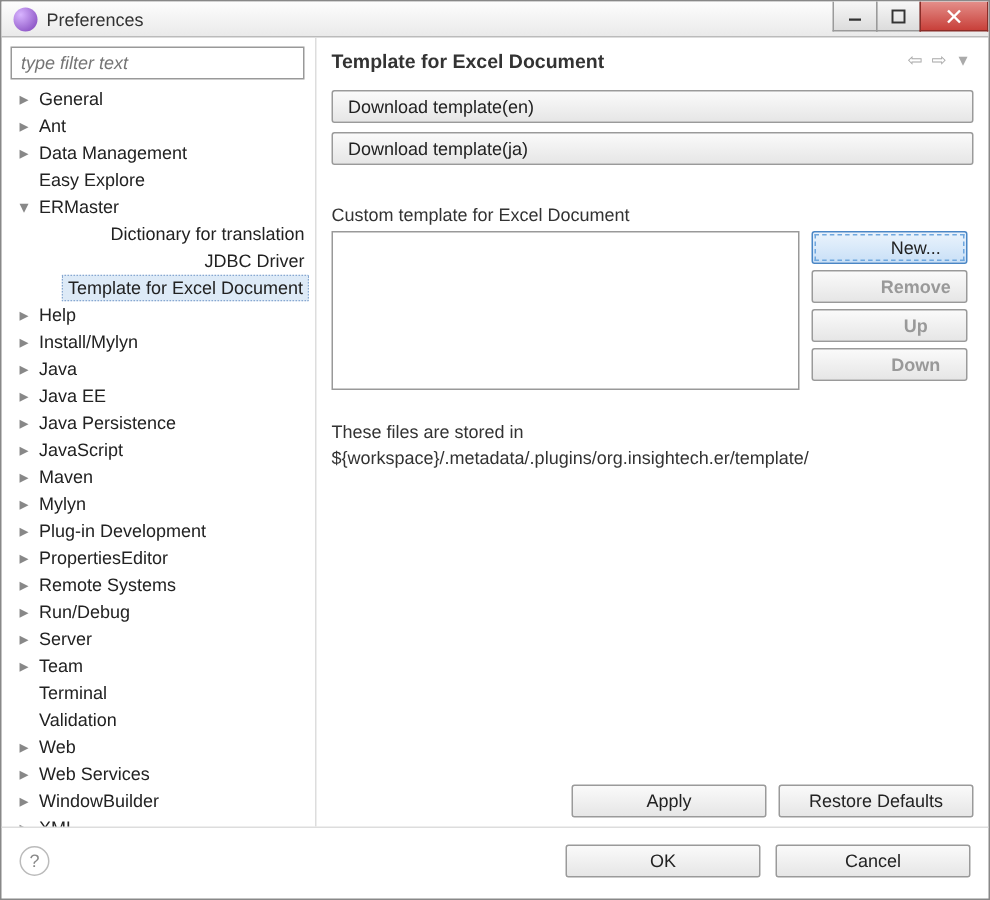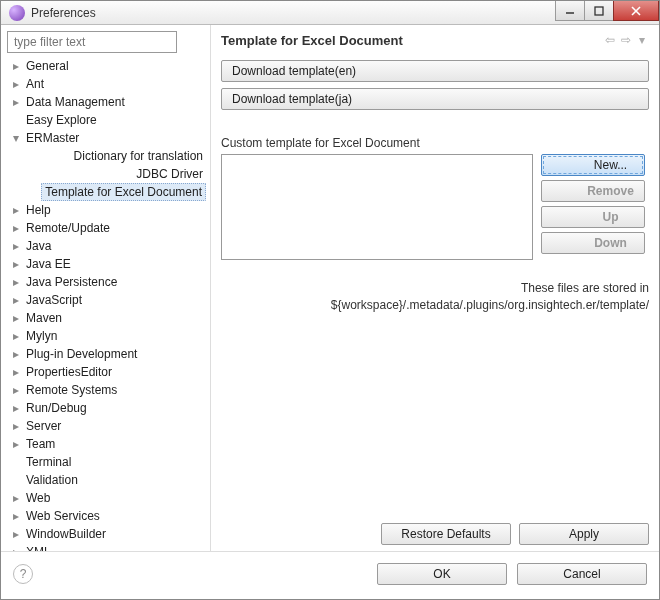--- a/index.html
+++ b/index.html
@@ -10,21 +10,21 @@
 .titlebar .app-icon { width: 16px; height: 16px; border-radius: 50%; background: radial-gradient(circle at 30% 30%, #d8b4ff, #7b3fb8); margin-right: 6px; }
 .titlebar .title { flex: 1; color: #333; }
 .titlebar .win-btns { display: flex; height: 100%; }
 .titlebar .wbtn { width: 30px; height: 20px; margin-top: 0; border: 1px solid #9a9a9a; border-top: none; background: linear-gradient(#f7f7f7,#dcdcdc); display: flex; align-items: center; justify-content: center; margin-left: -1px; }
 .titlebar .wbtn.close { background: linear-gradient(#e48f8a,#c8403a); width: 46px; border-color:#8a2d28; }
 .titlebar .wbtn svg { display:block; }
 
 
 .content { display: flex; height: calc(100% - 28px - 44px); }
 .leftpane { width: 210px; border-right: 1px solid #ddd; padding: 6px 4px 6px 6px; overflow: hidden; }
-.filter { width: 170px; height: 22px; border: 1px solid #999; padding: 2px 6px; color: #777; margin-bottom: 4px; }
+.filter { width: 196px; height: 22px; border: 1px solid #999; padding: 2px 6px; color: #777; font-style: italic; margin-bottom: 4px; }
 .tree { font-size: 12px; color: #222; }
 .tree .node { display: flex; align-items: center; height: 18px; padding-left: 2px; }
 .tree .twisty { width: 14px; height: 14px; display: inline-flex; align-items:center; justify-content:center; color:#888; }
 .tree .twisty.blank { visibility:hidden; }
 .tree .lbl { padding: 1px 3px; white-space: nowrap; }
 .tree .indent1 { padding-left: 16px; justify-content: flex-end; }
 .tree .selected .lbl { background: #ddeaf7; border: 1px dotted #88a8d0; border-radius:1px; }
 
 
 .rightpane { flex: 1; padding: 6px 10px 6px 10px; display:flex; flex-direction:column; }
@@ -38,21 +38,21 @@
 .btn { border:1px solid #9a9a9a; background: linear-gradient(#fafafa,#e6e6e6); padding: 3px 10px; border-radius:2px; color:#222; cursor:default; }
 
 .sect-lbl { margin-top: 26px; color:#333; }
 .middle { display:flex; margin-top:4px; }
 .listbox { width: 312px; height: 106px; border:1px solid #999; background:#fff; }
 .sidebtns { margin-left: 8px; display:flex; flex-direction:column; gap:4px; }
 .wide { width: 104px; text-align:center;padding-left:45px; }
 .btn.primary-sel { border:1px solid #4a86c5; background: linear-gradient(#eaf3fc,#c9e0f7); outline:1px dashed #6fa7de; outline-offset:-3px; }
 .btn.disabled { color:#999;font-weight:bold; }
 
-.note { margin-top: 20px; color:#333; line-height:1.4;text-align:right; }
+.note { margin-top: 20px; color:#333; line-height:1.4; }
 
 .bottom-right { margin-top:auto; display:flex; justify-content:flex-end; gap:8px; padding-top:12px; }
 .bottom-right .btn{ width:130px; text-align:center; }
 
 
 .footer { height: 44px; border-top:1px solid #ddd; display:flex; align-items:center; padding: 0 12px; }
 .help-icon { width:20px; height:20px; border:1px solid #bbb; border-radius:50%; display:flex; align-items:center; justify-content:center; color:#888; }
 .footer .spacer{ flex:1; }
 .footer .btn { width:130px; text-align:center; margin-left:10px; }
 </style>
@@ -118,21 +118,21 @@
         <div class="node indent1 selected">
           <span class="twisty blank">▸</span>
           <span class="lbl">Template for Excel Document</span>
         </div>
         <div class="node">
           <span class="twisty">▸</span>
           <span class="lbl">Help</span>
         </div>
         <div class="node">
           <span class="twisty">▸</span>
-          <span class="lbl">Remote/Update</span>
+          <span class="lbl">Install/Mylyn</span>
         </div>
         <div class="node">
           <span class="twisty">▸</span>
           <span class="lbl">Java</span>
         </div>
         <div class="node">
           <span class="twisty">▸</span>
           <span class="lbl">Java EE</span>
         </div>
         <div class="node">
@@ -227,22 +227,22 @@
         <div class="btn wide disabled">Down</div>
       </div>
     </div>
 
     <div class="note">
       <div>These files are stored in</div>
       <div>${workspace}/.metadata/.plugins/org.insightech.er/template/</div>
     </div>
 
     <div class="bottom-right">
+      <div class="btn">Apply</div>
       <div class="btn">Restore Defaults</div>
-      <div class="btn">Apply</div>
     </div>
   </div>
 </div>
 
 <div class="footer">
   <div class="help-icon">?</div>
   <div class="spacer"></div>
   <div class="btn">OK</div>
   <div class="btn">Cancel</div>
 </div>

